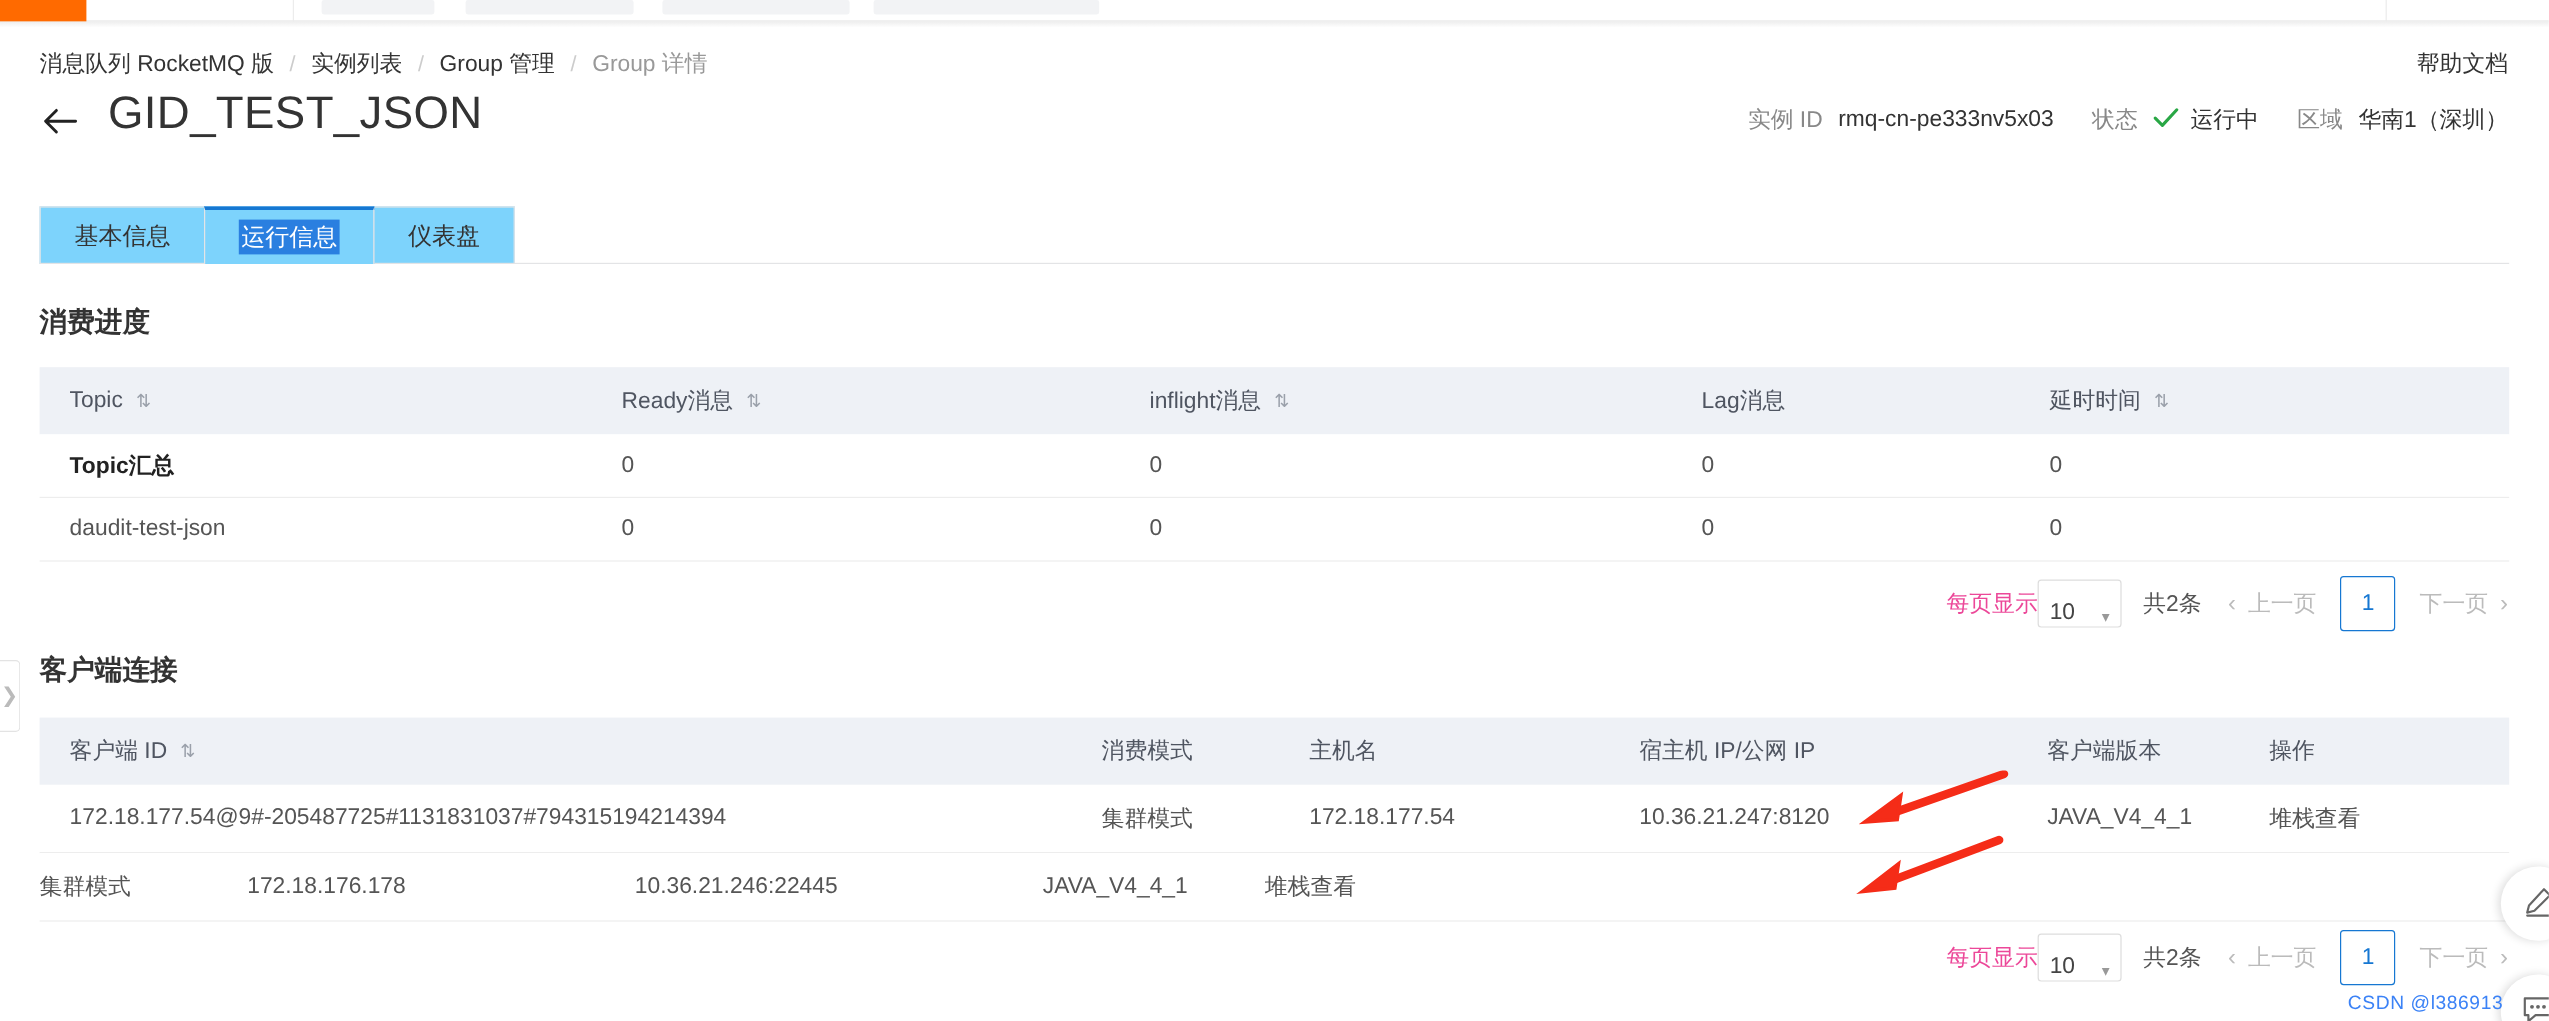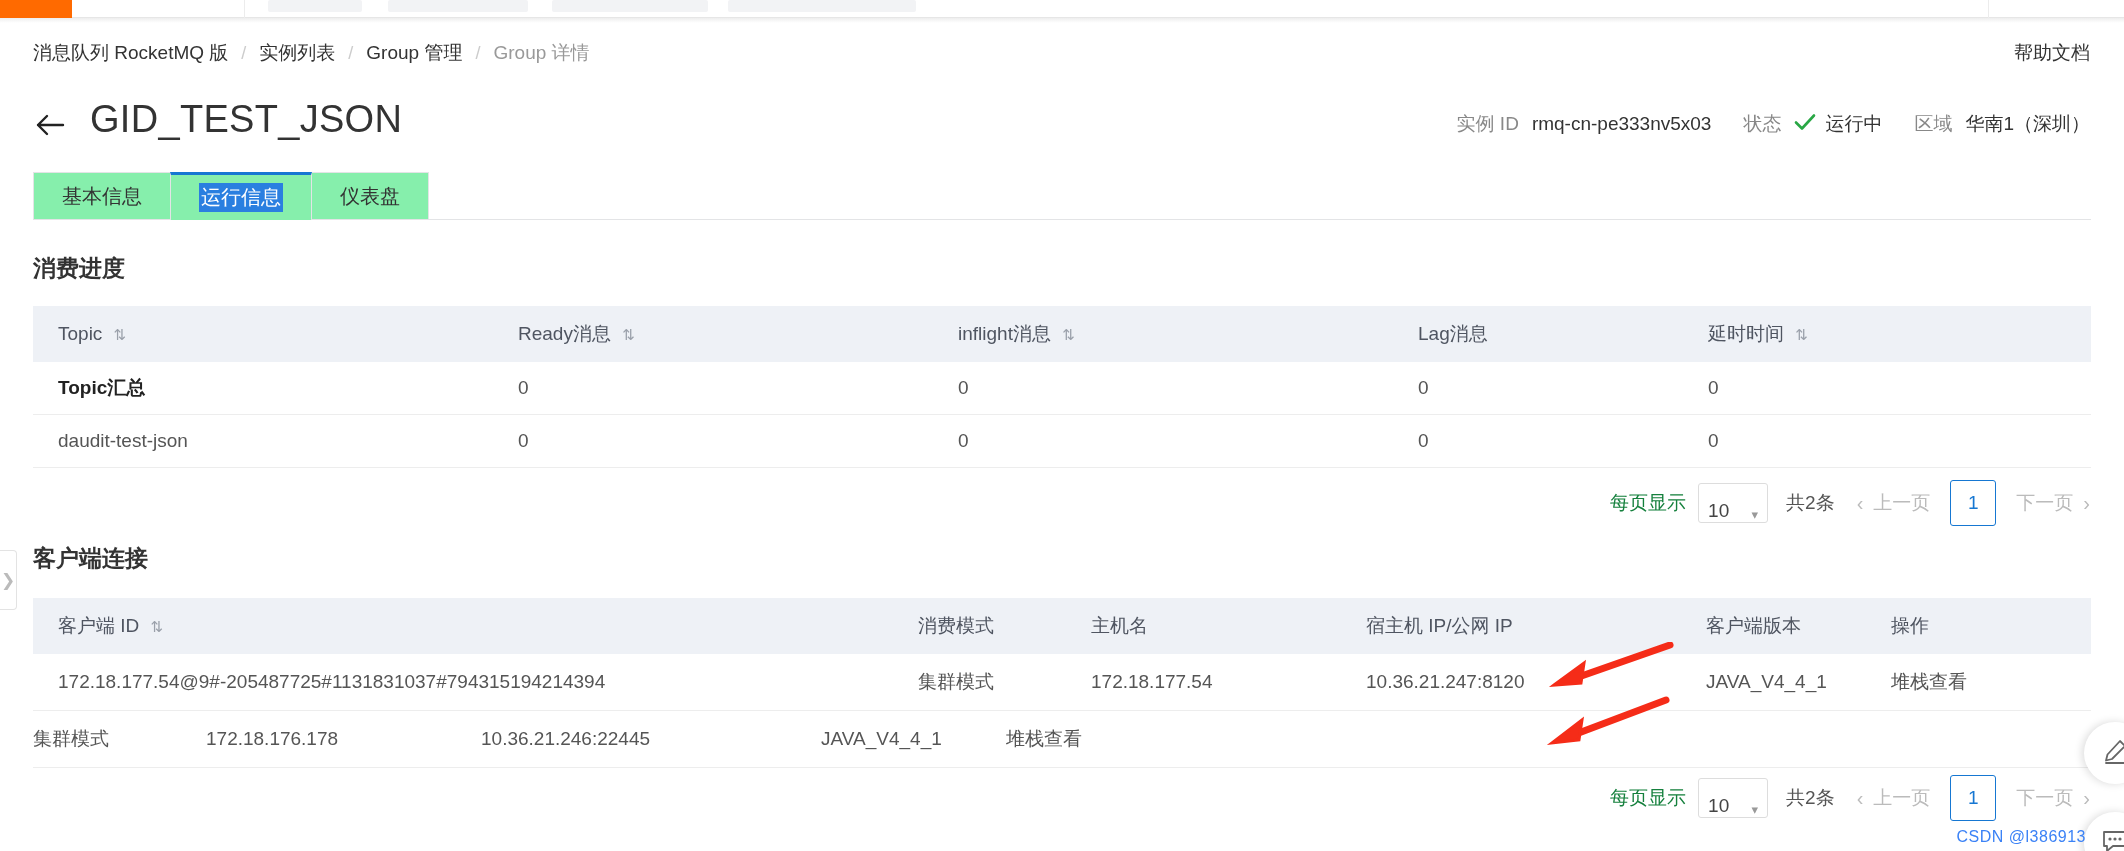--- a/index.html
+++ b/index.html
@@ -44,21 +44,21 @@
   .breadcrumb .crumb.current { color: #999; }
   .breadcrumb .sep { color: #ccc; margin: 0 13px; font-size: 18px; }
 
   .help-doc {
     position: absolute; top: 40px; right: 34px;
     font-size: 19px; color: #333; cursor: pointer; white-space: nowrap;
   }
 
   
   .title-row {
-    position: absolute; top: 78px; left: 0; width: 2124px; height: 46px; margin-top: 24px;
+    position: absolute; top: 78px; left: 0; width: 2124px; height: 46px;
   }
   .back-arrow {
     position: absolute; left: 33px; top: 6px;
     width: 34px; height: 34px; cursor: pointer;
   }
   .page-title {
     position: absolute; left: 90px; top: -4px;
     font-size: 38px; font-weight: 400; color: #333; letter-spacing: 0.3px;
     white-space: nowrap;
   }
@@ -74,21 +74,21 @@
     margin-right: 9px; line-height: 1;
   }
 
   
   .tabs {
     position: absolute; top: 172px; left: 33px;
     display: flex; align-items: flex-end;
   }
   .tab {
     border: 1px solid #e3e4e6; border-bottom: none;
-    background: #86efac; padding: 0 28px; height: 48px;
+    background: #7dd3fc; padding: 0 28px; height: 48px;
     display: flex; align-items: center; justify-content: center;
     font-size: 20px; color: #333; cursor: pointer; position: relative;
     margin-right: -1px;
   }
   .tab.active { border-top: 3px solid #1677d2; color: #333; z-index: 2; }
   .tab.active .tab-text { background: #2a7fe0; color: #fff; padding: 1px 2px; }
   .tabs-underline {
     position: absolute; top: 219px; left: 33px; width: 2058px; height: 1px;
     background: #e3e4e6;
   }
@@ -121,21 +121,21 @@
   .tbl .td { color: #555; }
   .tbl .td.strong { color: #222; font-weight: 700; }
   .link-blue { color: #1677d2; cursor: pointer; }
 
   
   .pager {
     position: absolute; right: 34px;
     display: flex; align-items: center; gap: 0; font-size: 19px;
     white-space: nowrap;
   }
-  .pager .pg-label { color: #15803d; margin-right: 12px; }
+  .pager .pg-label { color: #ec4899; }
   .pg-select {
     width: 70px; height: 40px; border: 1px solid #ddd; border-radius: 3px;
     background: #fff; display: flex; align-items: flex-end; justify-content: space-between;
     padding: 0 9px; cursor: pointer; color: #444; font-size: 19px;
   }
   .pg-select .caret { color: #999; font-size: 13px; }
   .pg-total { color: #555; margin: 0 22px 0 18px; }
   .pg-prev, .pg-next { color: #bbb; cursor: pointer; display: flex; align-items: center; gap: 10px; }
   .pg-prev { margin-right: 20px; }
   .pg-next { margin-left: 20px; }
@@ -325,21 +325,21 @@
       <div class="td" style="width:173px;">集群模式</div>
       <div class="td" style="width:275px;">172.18.177.54</div>
       <div class="td" style="width:340px;">10.36.21.247:8120</div>
       <div class="td" style="width:185px;">JAVA_V4_4_1</div>
       <div class="td link-blue" style="width:180px;">堆栈查看</div>
     </div>
 
     <div class="trow" style="height:57px;">
       <div class="td" style="width:173px;">集群模式</div>
       <div class="td" style="width:275px;">172.18.176.178</div>
-      <div class="td" style="width:340px;">10.36.21.246:22445</div>
+      <div class="td" style="width:340px;margin-left:48px;">10.36.21.246:22445</div>
       <div class="td" style="width:185px;">JAVA_V4_4_1</div>
       <div class="td link-blue" style="width:180px;">堆栈查看</div>
     </div>
   </div>
 
   <div class="pager" style="top:775px;">
     <span class="pg-label">每页显示</span>
     <div class="pg-select">
       <span>10</span>
       <span class="caret">▾</span>

